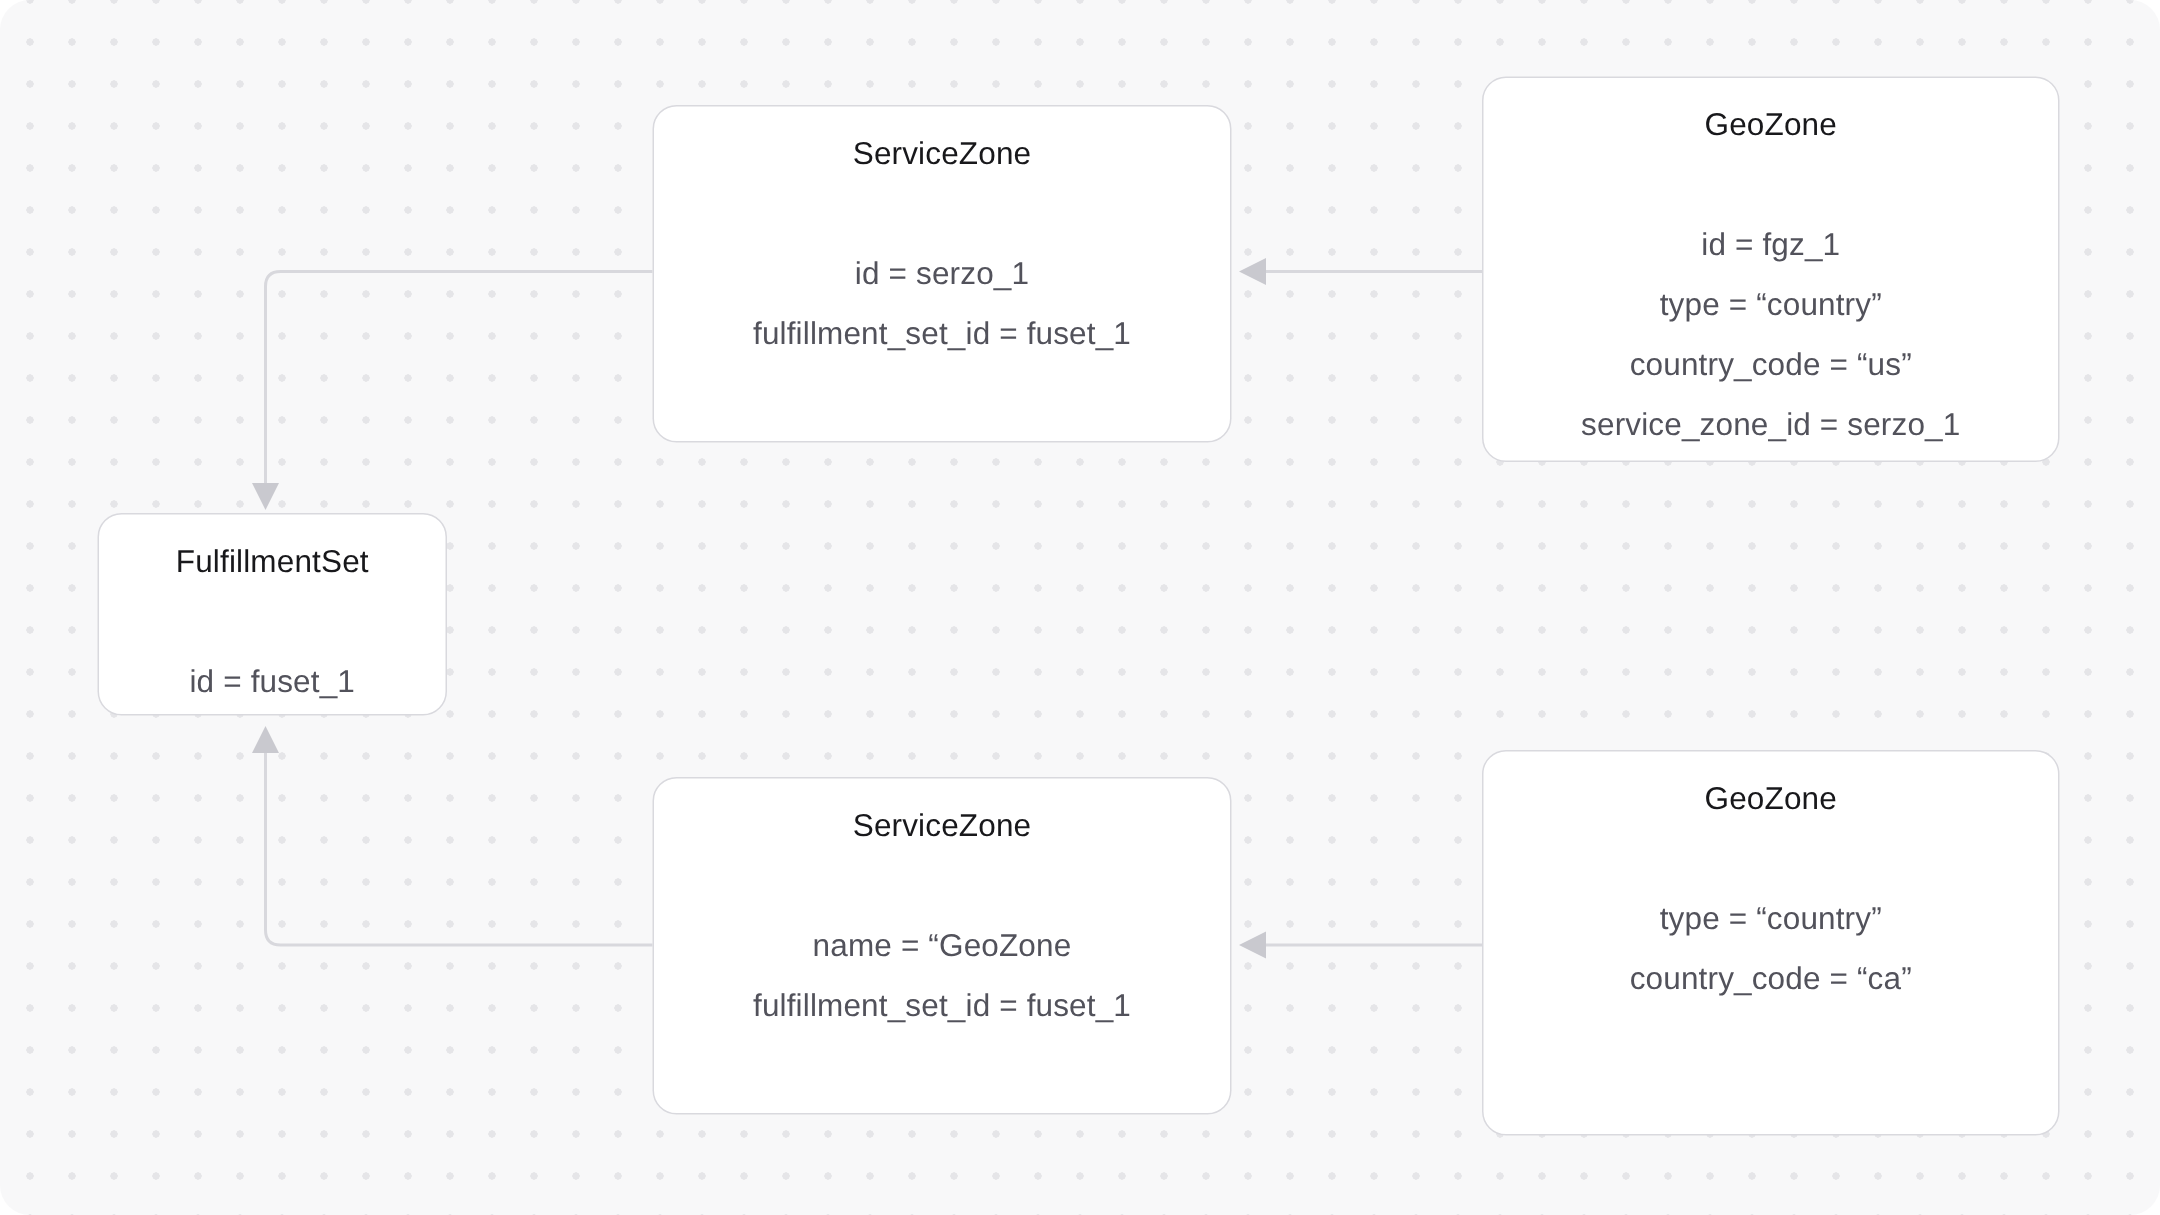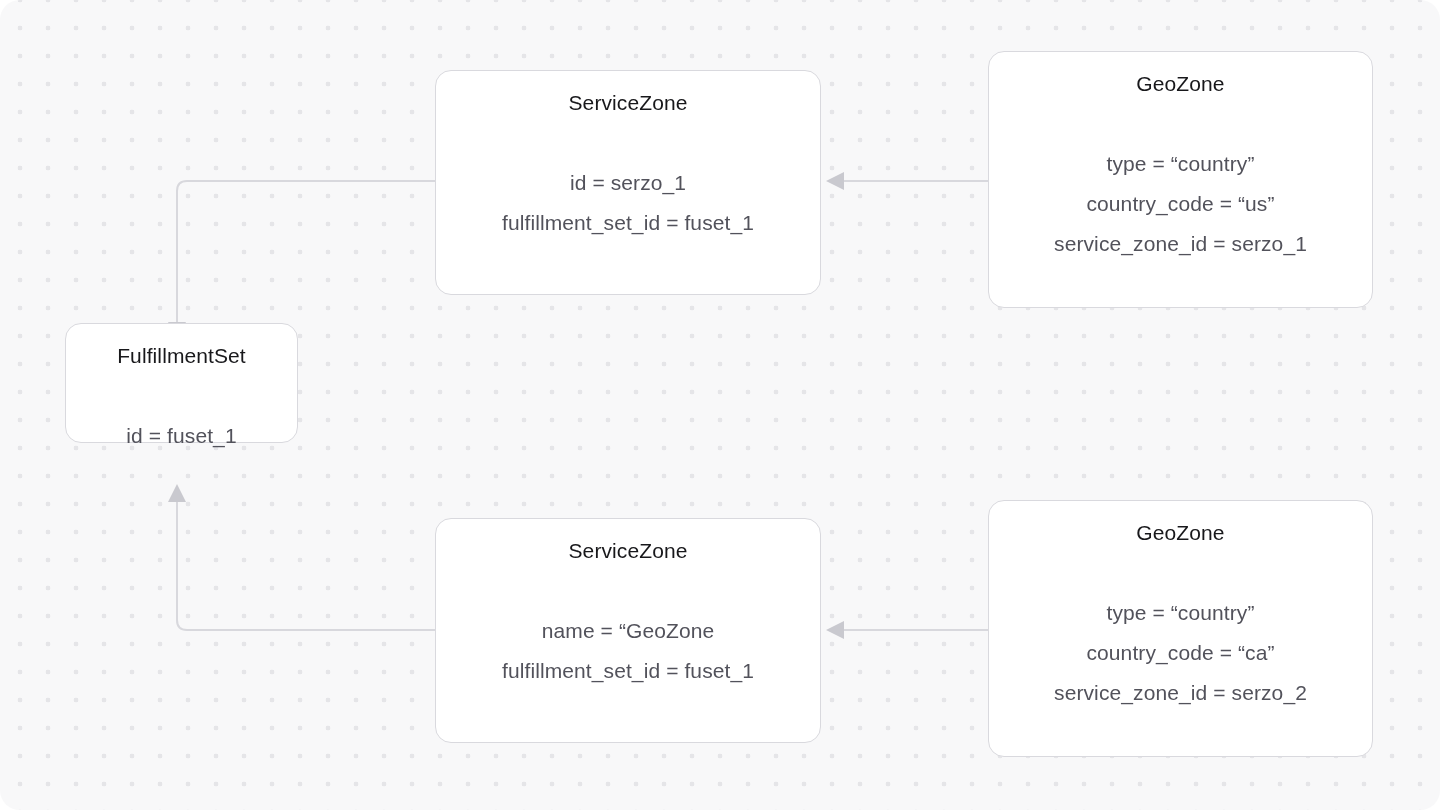--- a/index.html
+++ b/index.html
@@ -75,43 +75,43 @@
     <div class="node-title">ServiceZone</div>
     <div class="node-attrs">
       <div class="attr">id = serzo_1</div>
       <div class="attr">fulfillment_set_id = fuset_1</div>
     </div>
   </div>
 
   <div class="node" style="left:988px; top:51px; width:385px; height:257px;">
     <div class="node-title">GeoZone</div>
     <div class="node-attrs">
+      <div class="attr">id = fgz_1</div>
       <div class="attr">type = “country”</div>
       <div class="attr">country_code = “us”</div>
       <div class="attr">service_zone_id = serzo_1</div>
     </div>
   </div>
 
-  <div class="node" style="left:65px; top:323px; width:233px; height:120px;">
+  <div class="node" style="left:65px; top:342px; width:233px; height:135px;">
     <div class="node-title">FulfillmentSet</div>
     <div class="node-attrs">
       <div class="attr">id = fuset_1</div>
     </div>
   </div>
 
   <div class="node" style="left:435px; top:518px; width:386px; height:225px;">
     <div class="node-title">ServiceZone</div>
     <div class="node-attrs">
       <div class="attr">name = “GeoZone</div>
       <div class="attr">fulfillment_set_id = fuset_1</div>
     </div>
   </div>
 
   <div class="node" style="left:988px; top:500px; width:385px; height:257px;">
     <div class="node-title">GeoZone</div>
     <div class="node-attrs">
       <div class="attr">type = “country”</div>
       <div class="attr">country_code = “ca”</div>
-      <div class="attr">service_zone_id = serzo_2</div>
     </div>
   </div>
 
 </div>
 
 </body></html>

